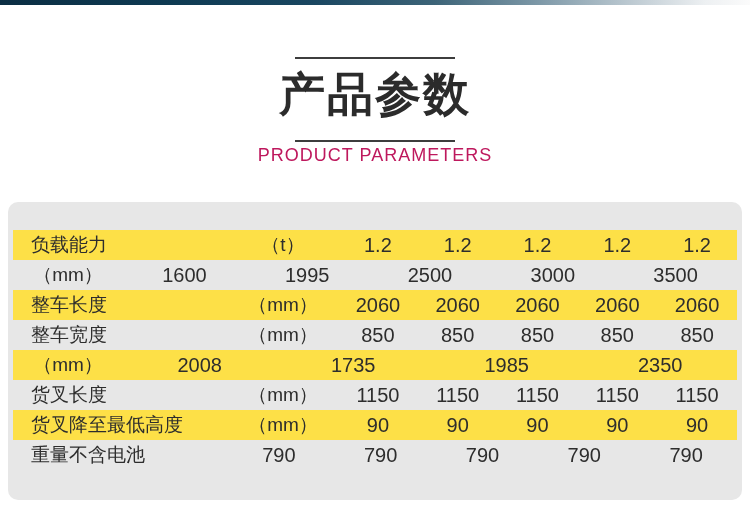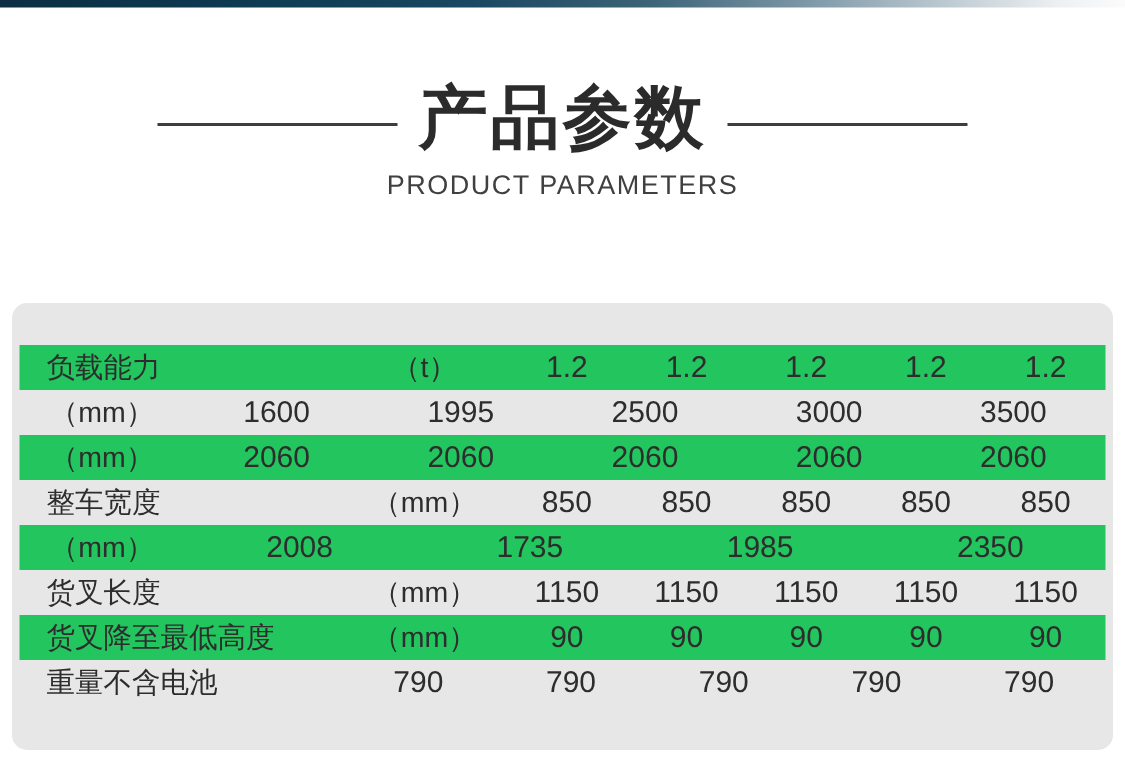--- a/index.html
+++ b/index.html
@@ -21,52 +21,53 @@
       #0b2e43 0%, #0e3a52 22%, #1a4761 42%, #3d6478 58%,
       #7e99a8 72%, #bcc9d1 84%, #edf0f2 94%, #fbfbfb 100%);
   }
   .title-block {
     position: absolute; top: 52px; left: 0;
     width: 750px; text-align: center;
   }
   .title-row {
     display: flex; align-items: center; justify-content: center;
     gap: 14px;
+    flex-direction: column;
   }
   .title-line {
     width: 160px; height: 2px;
     background: #3d3d3d;
     transform: translateY(5px);
   }
   .main-title {
     font-size: 46px; font-weight: bold;
     color: #2b2b2b; letter-spacing: 2px;
     line-height: 1.15;
     white-space: nowrap;
   }
   .sub-title {
     margin-top: 8px;
-    font-size: 18px; color: #404040;
+    font-size: 18px; color: #be185d;
     letter-spacing: 1px;
   }
   .params-table {
     position: absolute; top: 202px; left: 8px;
     width: 734px; height: 298px;
     background: #e7e7e7;
     border-radius: 10px;
     padding-top: 28px;
     overflow: hidden;
   }
   .param-row {
     display: flex; align-items: center;
     height: 30px;
     margin: 0 5px;
     color: #2d2d2d;
   }
-  .param-row.alt { background: #22c55e; align-items: center; }
+  .param-row.alt { background: #fde047; align-items: center; }
   .param-label {
     width: 215px; padding-left: 18px;
     font-size: 19px; text-align: left;
     white-space: nowrap;
   }
   .param-unit {
     width: 110px; text-align: center;
     font-size: 19px;
   }
   .param-value {
@@ -102,20 +103,21 @@
       </div>
       <div class="param-row">
         <span class="param-unit">（mm）</span>
         <span class="param-value">1600</span>
         <span class="param-value">1995</span>
         <span class="param-value">2500</span>
         <span class="param-value">3000</span>
         <span class="param-value">3500</span>
       </div>
       <div class="param-row alt">
+        <span class="param-label">整车长度</span>
         <span class="param-unit">（mm）</span>
         <span class="param-value">2060</span>
         <span class="param-value">2060</span>
         <span class="param-value">2060</span>
         <span class="param-value">2060</span>
         <span class="param-value">2060</span>
       </div>
       <div class="param-row">
         <span class="param-label">整车宽度</span>
         <span class="param-unit">（mm）</span>

